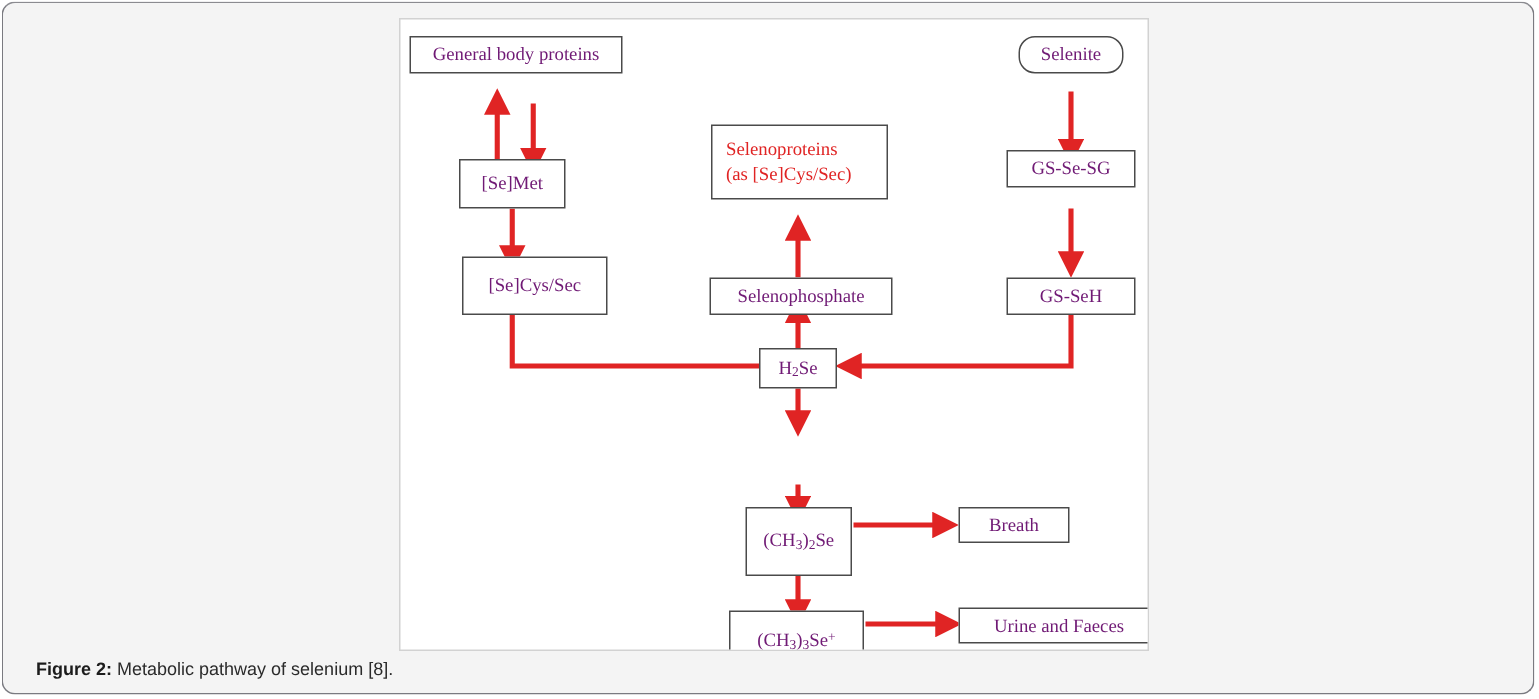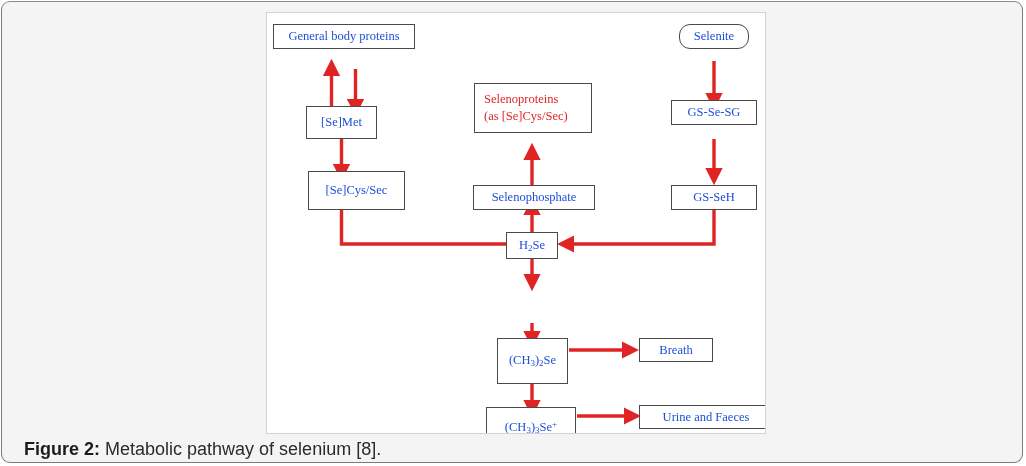--- a/index.html
+++ b/index.html
@@ -55,21 +55,21 @@
   }
 
   
   .node {
     position: absolute;
     box-sizing: border-box;
     background: #ffffff;
     border: 1.4px solid #4a4a4a;
     font-family: "Liberation Serif", serif;
     font-size: 12.5px;
-    color: #1d4ed8;
+    color: #701a75;
     line-height: 1.15;
     display: flex;
     align-items: center;
     justify-content: center;
     text-align: center;
     z-index: 5;
     white-space: nowrap;
   }
   .node.redtext {
     color: #e02424;
@@ -98,21 +98,21 @@
     z-index: 2;
     pointer-events: none;
   }
 
   
   .caption {
     position: absolute;
     left: 22px;
     top: 437px;
     font-family: "Liberation Sans", sans-serif;
-    font-size: 18px;
+    font-size: 12px;
     color: #2b2b2b;
     white-space: nowrap;
   }
   .caption .lbl {
     font-weight: bold;
     color: #1c1c1c;
   }
 </style>
 </head>
 <body>

